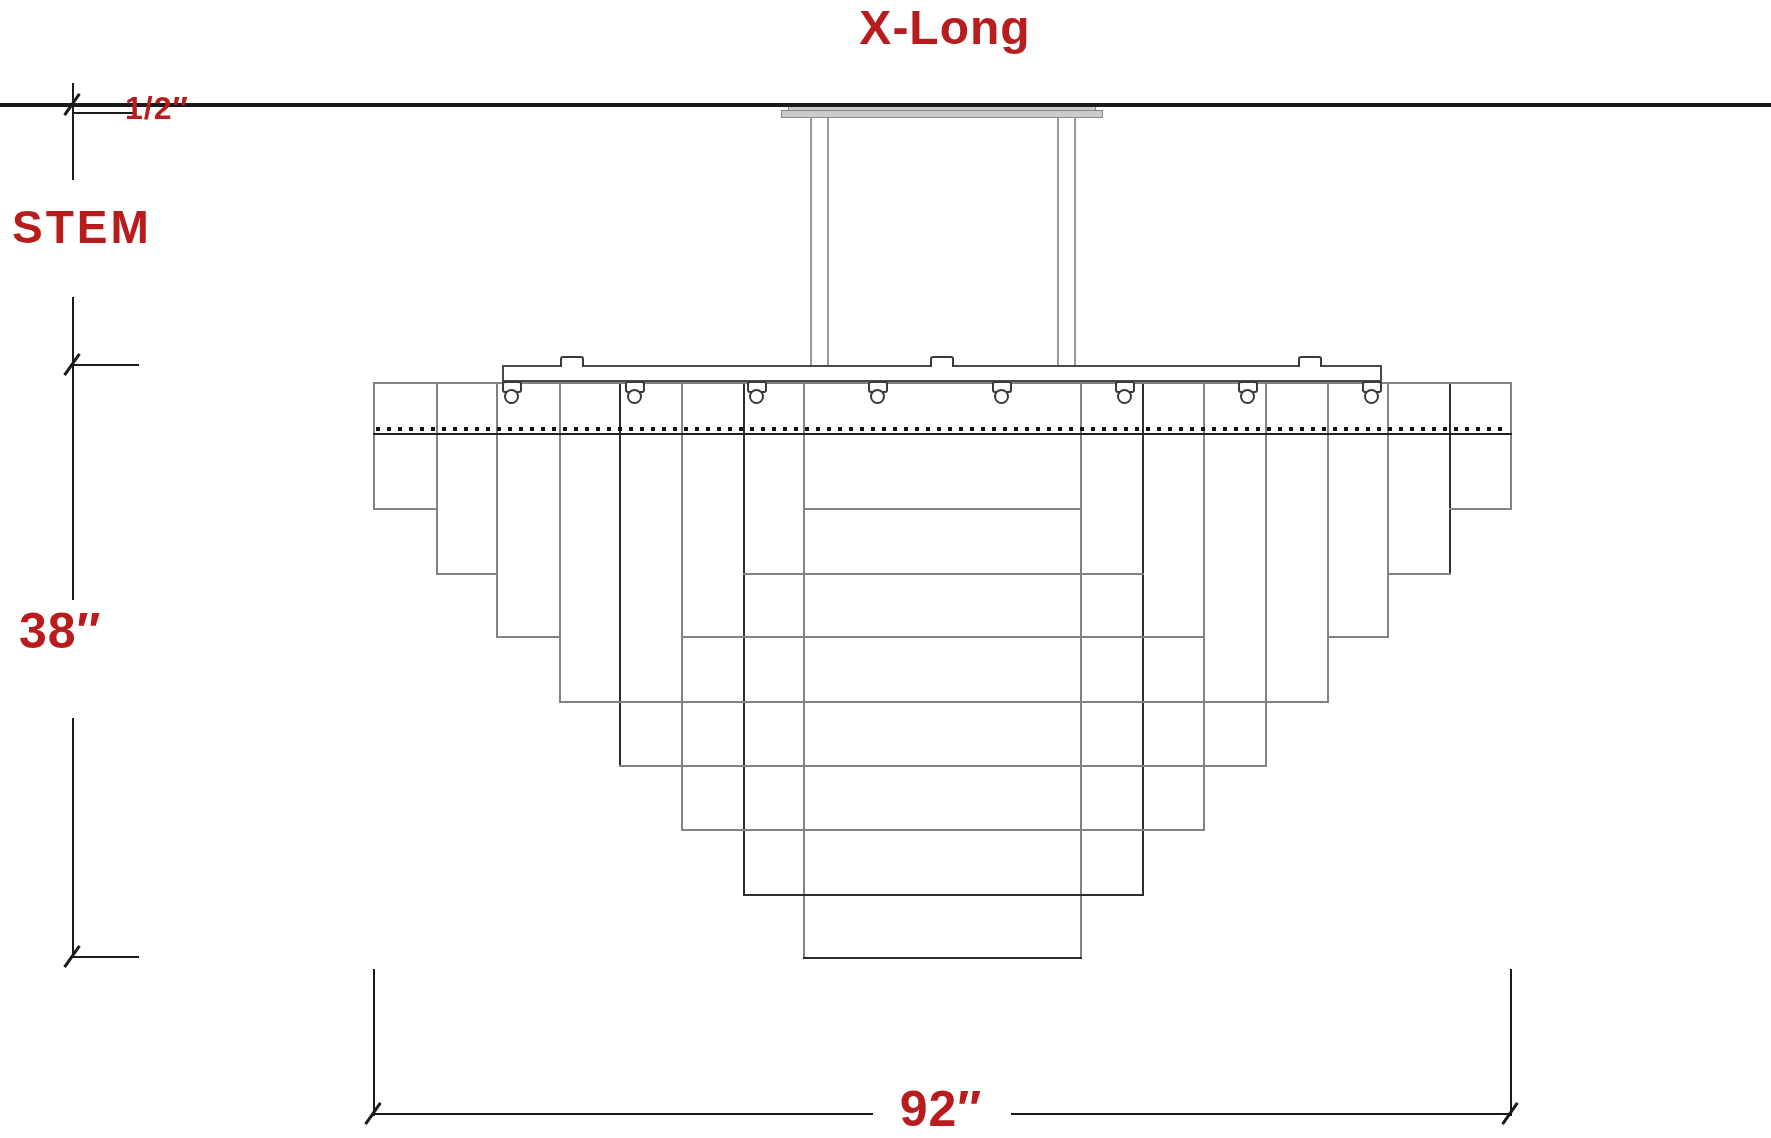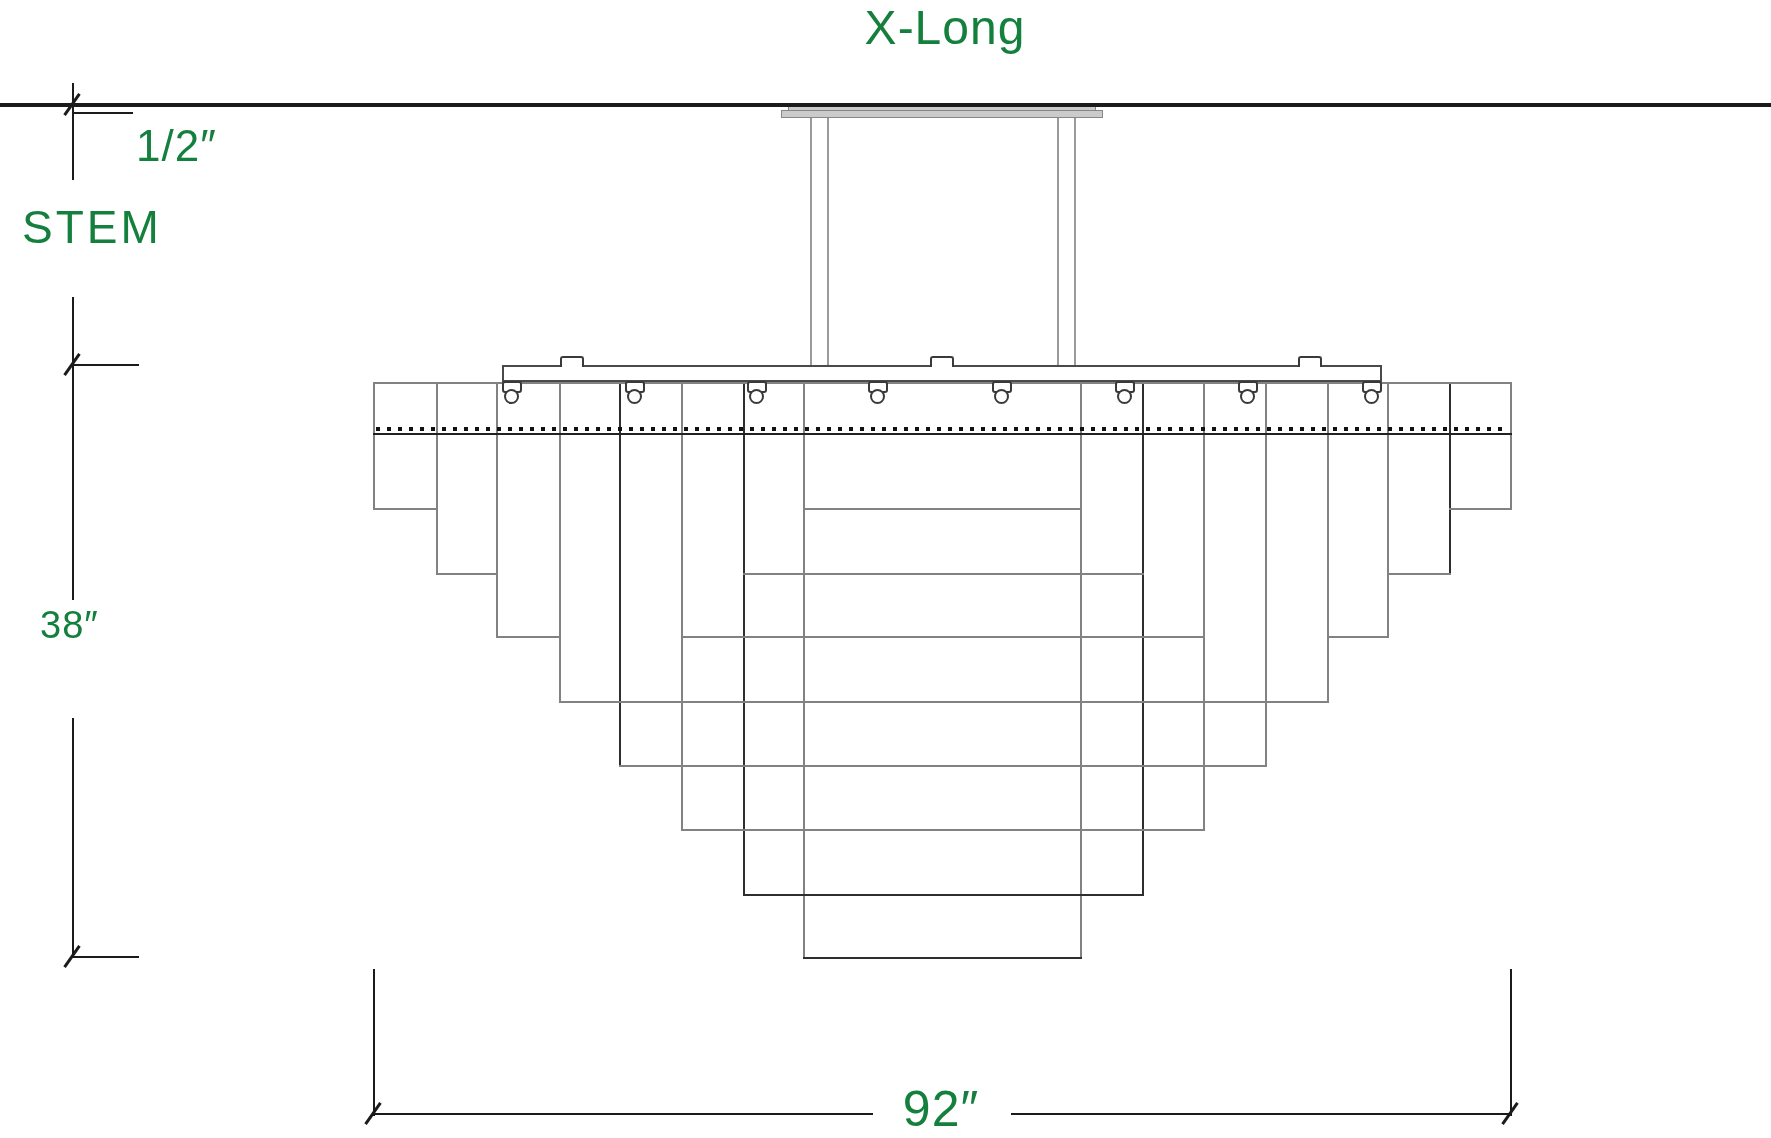--- a/index.html
+++ b/index.html
@@ -5,30 +5,30 @@
   html,body{margin:0;padding:0;background:#ffffff;}
   #canvas{
     position:relative;
     width:1771px;height:1138px;
     background:#ffffff;
     font-family:"Liberation Sans", sans-serif;
     overflow:hidden;
   }
   .lbl{
     position:absolute;
-    color:#15803d;
-    font-weight:400;
+    color:#b91c1c;
+    font-weight:700;
     letter-spacing:1px;
     white-space:nowrap;
     line-height:1;
   }
   #title-label{left:945px;top:4px;font-size:48px;transform:translateX(-50%);}
-  #half-label{left:136px;top:92px;font-size:44px;margin-top:32px;}
-  #stem-label{left:22px;top:204px;font-size:46px;letter-spacing:3px;}
-  #h38-label{left:40px;top:606px;font-size:38px;}
+  #half-label{left:125px;top:92px;font-size:32px;}
+  #stem-label{left:12px;top:204px;font-size:46px;letter-spacing:3px;}
+  #h38-label{left:19px;top:606px;font-size:50px;}
   #w74-label{left:941px;top:1084px;font-size:50px;transform:translateX(-50%);}
   .ln{position:absolute;}
   .tick{position:absolute;width:26px;height:3px;background:#1b1b1b;transform:rotate(-55deg);}
   .rectshape{position:absolute;box-sizing:border-box;background:#ffffff;}
 </style>
 </head>
 <body>
 
 <div id="canvas">
   <div id="lines">

